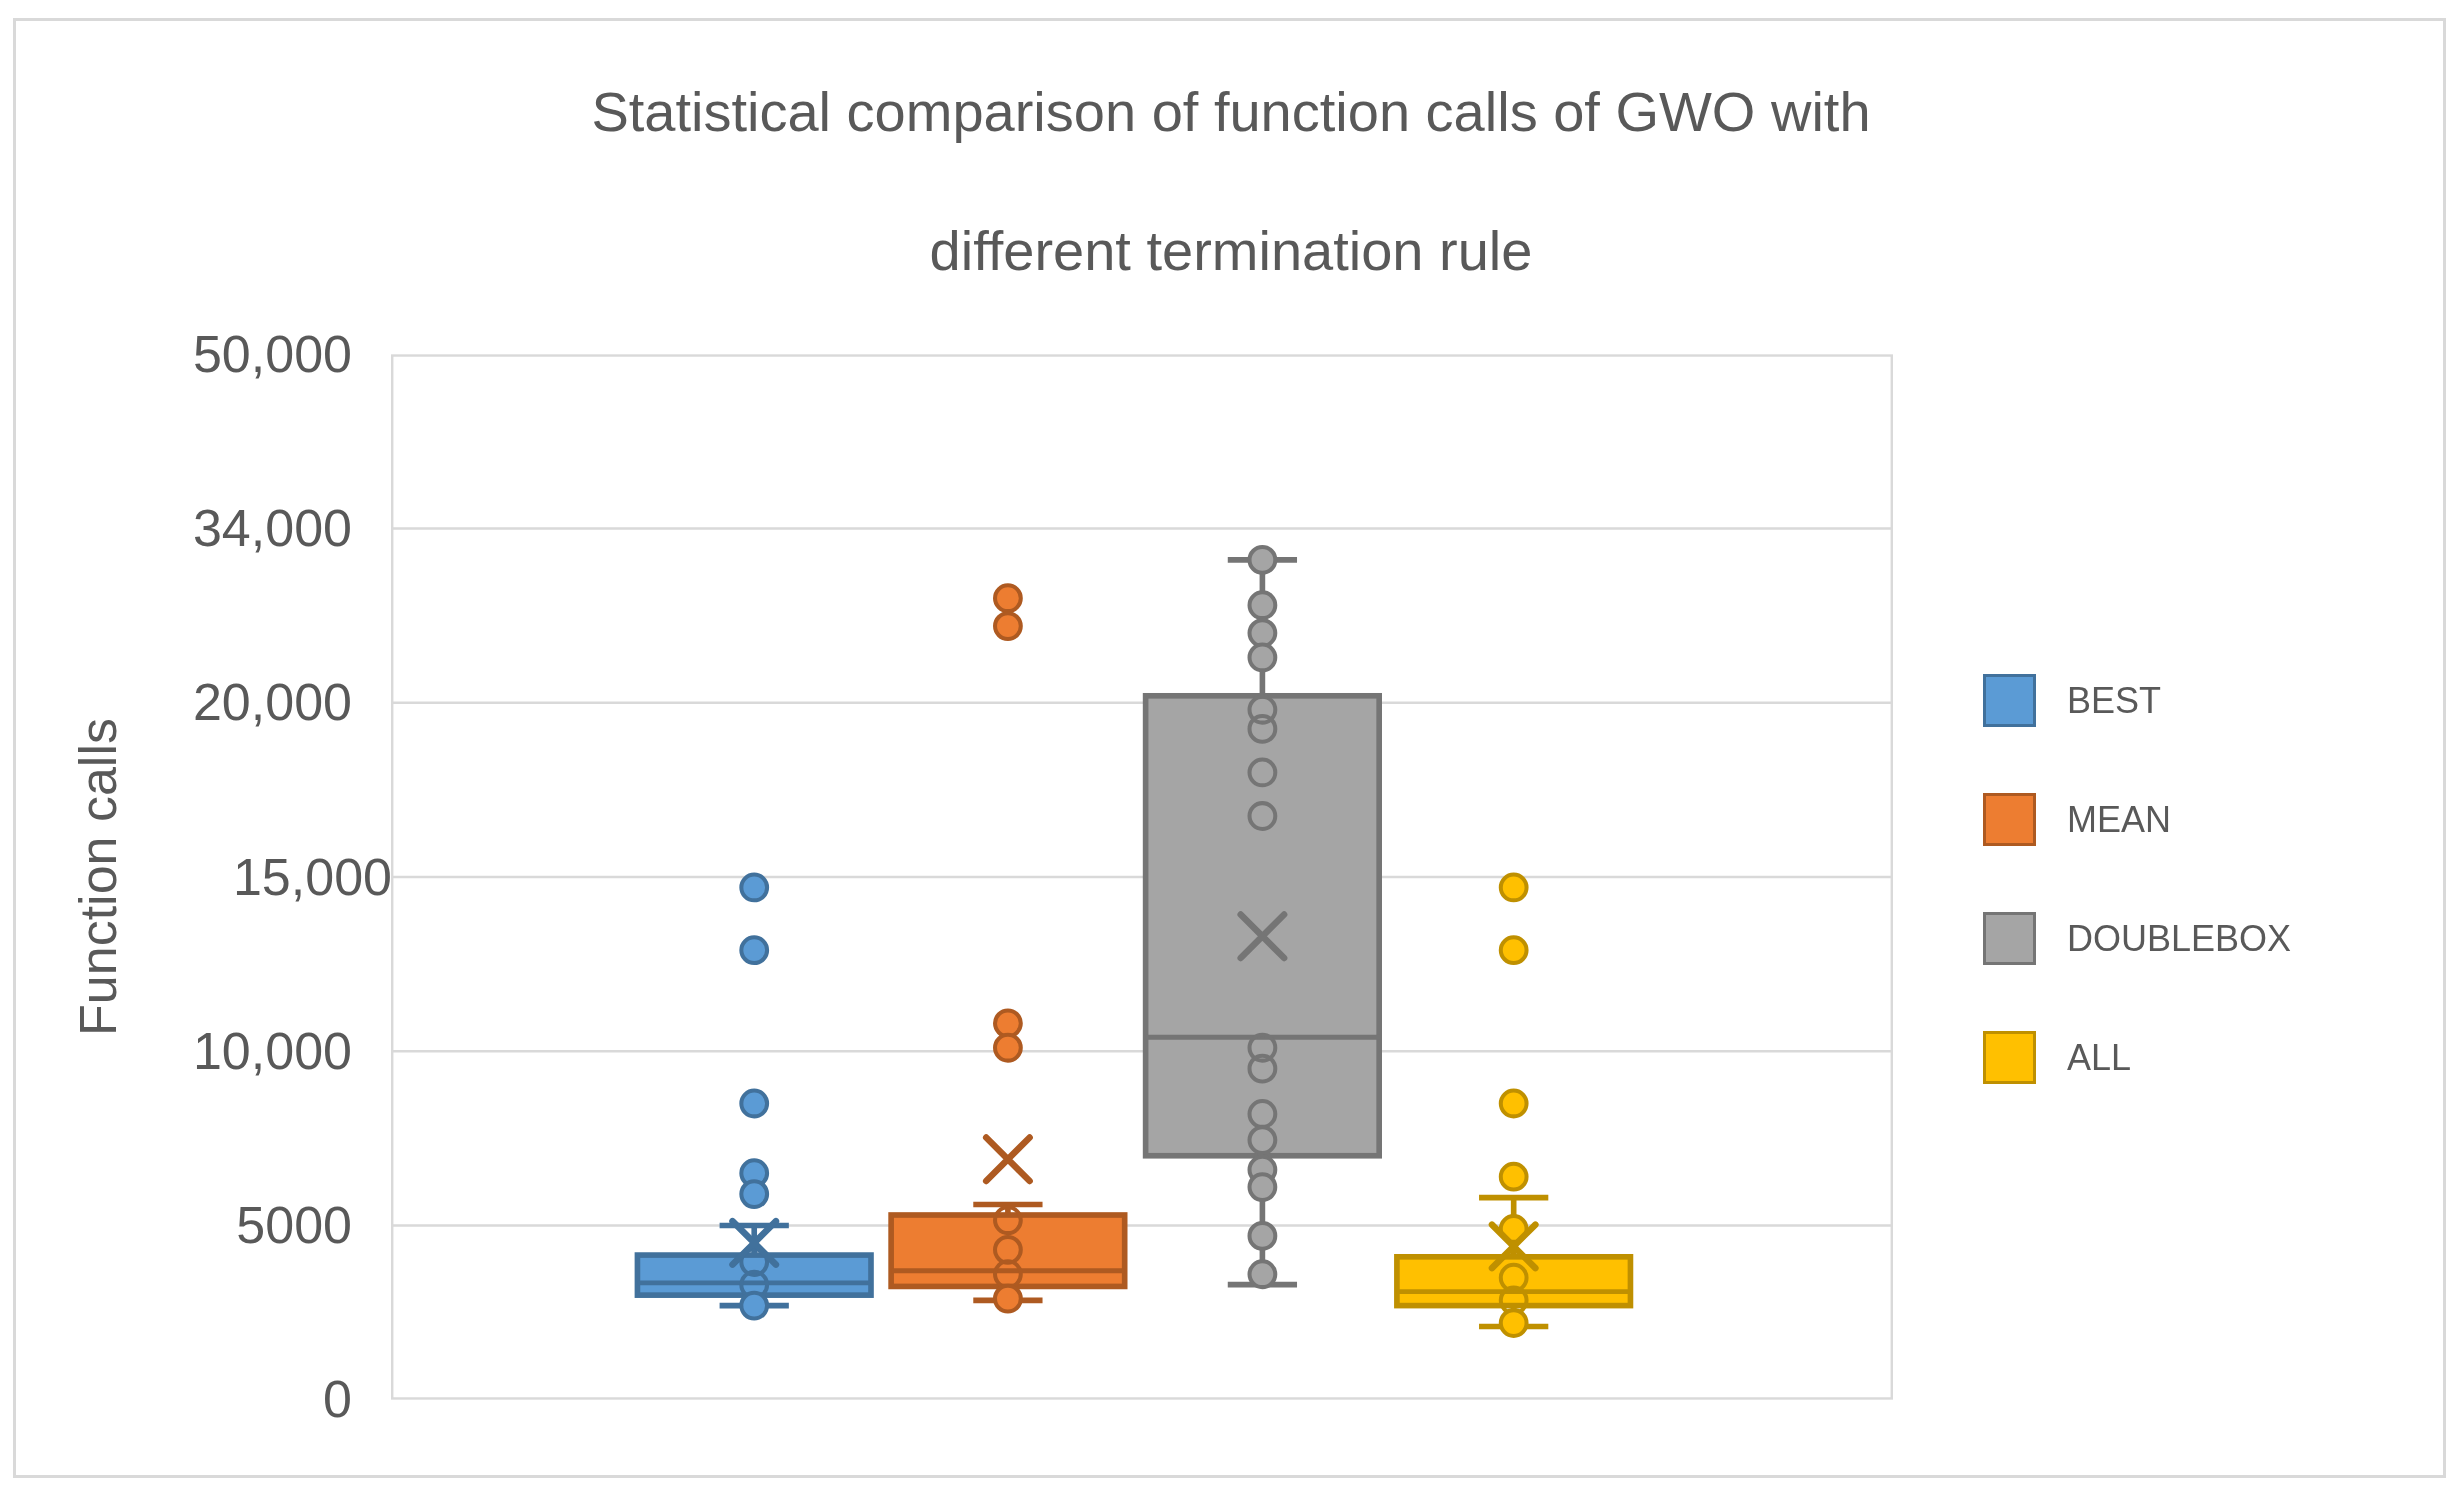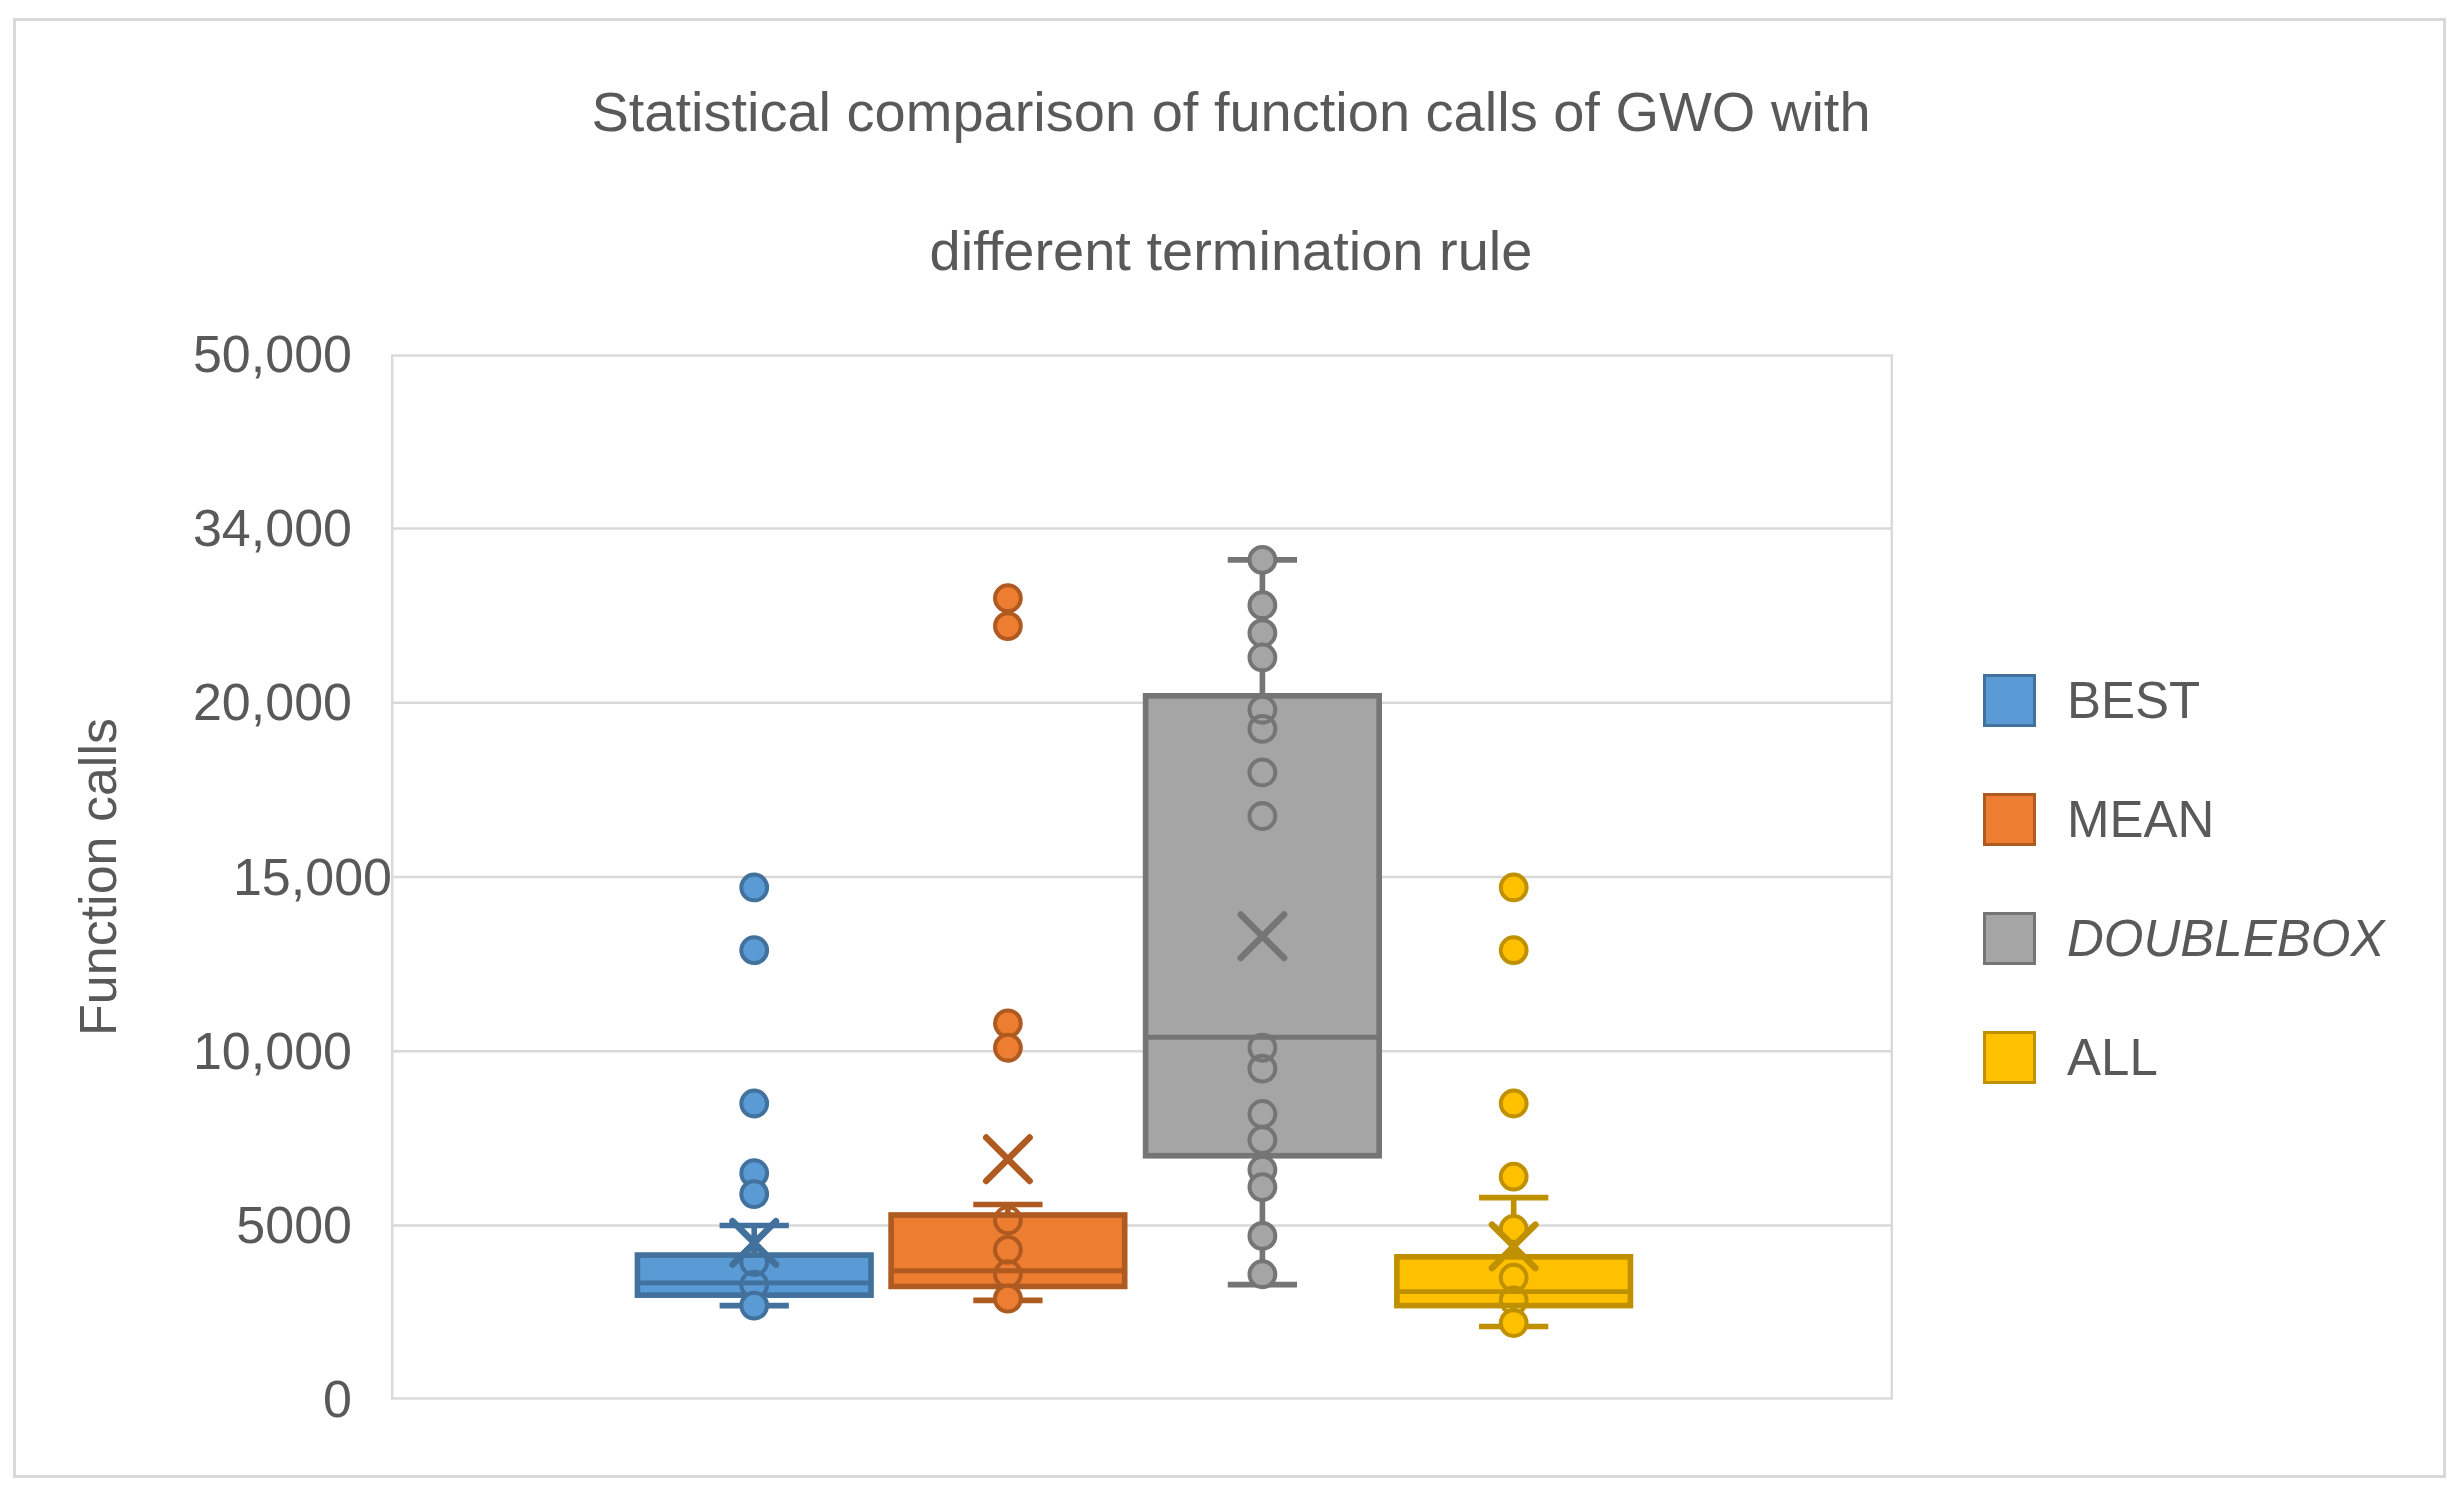--- a/index.html
+++ b/index.html
@@ -23,21 +23,21 @@
     transform:translate(-50%,-50%) rotate(-90deg);
   }
   .y-tick{
     position:absolute;left:0;width:352px;height:61px;line-height:61px;
     text-align:right;font-size:52px;color:#595959;
   }
   #plot-svg{position:absolute;left:391px;top:354px;}
   #legend{position:absolute;left:1983px;top:0;width:467px;height:1500px;}
   .legend-item{position:absolute;left:0;height:55px;display:flex;align-items:center;}
   .legend-swatch{width:47px;height:47px;border-style:solid;border-width:3.2px;margin-right:31px;flex:0 0 auto;}
-  .legend-label{font-size:51px;line-height:55px;white-space:nowrap;color:#595959;}
+  .legend-label{font-size:36px;line-height:55px;white-space:nowrap;color:#595959;}
 </style>
 </head>
 <body>
 
 <div id="canvas">
   <div id="chart-border"></div>
 
   <div id="chart-title">
     <div>Statistical comparison of function calls of GWO with</div>
     <div>different termination rule</div>
@@ -144,21 +144,21 @@
 
   <div id="legend">
       <div class="legend-item" style="top: 673px;">
         <div class="legend-swatch" style="background: rgb(91, 155, 213); border-color: rgb(65, 113, 156);"></div>
         <span class="legend-label">BEST</span>
       </div>
       <div class="legend-item" style="top: 792px;">
         <div class="legend-swatch" style="background: rgb(237, 125, 49); border-color: rgb(174, 90, 33);"></div>
         <span class="legend-label">MEAN</span>
       </div>
-      <div class="legend-item" style="top: 911px; font-style: italic;">
+      <div class="legend-item" style="top: 911px;">
         <div class="legend-swatch" style="background: rgb(165, 165, 165); border-color: rgb(117, 117, 117);"></div>
         <span class="legend-label">DOUBLEBOX</span>
       </div>
       <div class="legend-item" style="top: 1030px; justify-content: flex-end;">
         <div class="legend-swatch" style="background: rgb(255, 192, 0); border-color: rgb(191, 144, 0);"></div>
         <span class="legend-label">ALL</span>
       </div>
     </div>
 </div>
 

